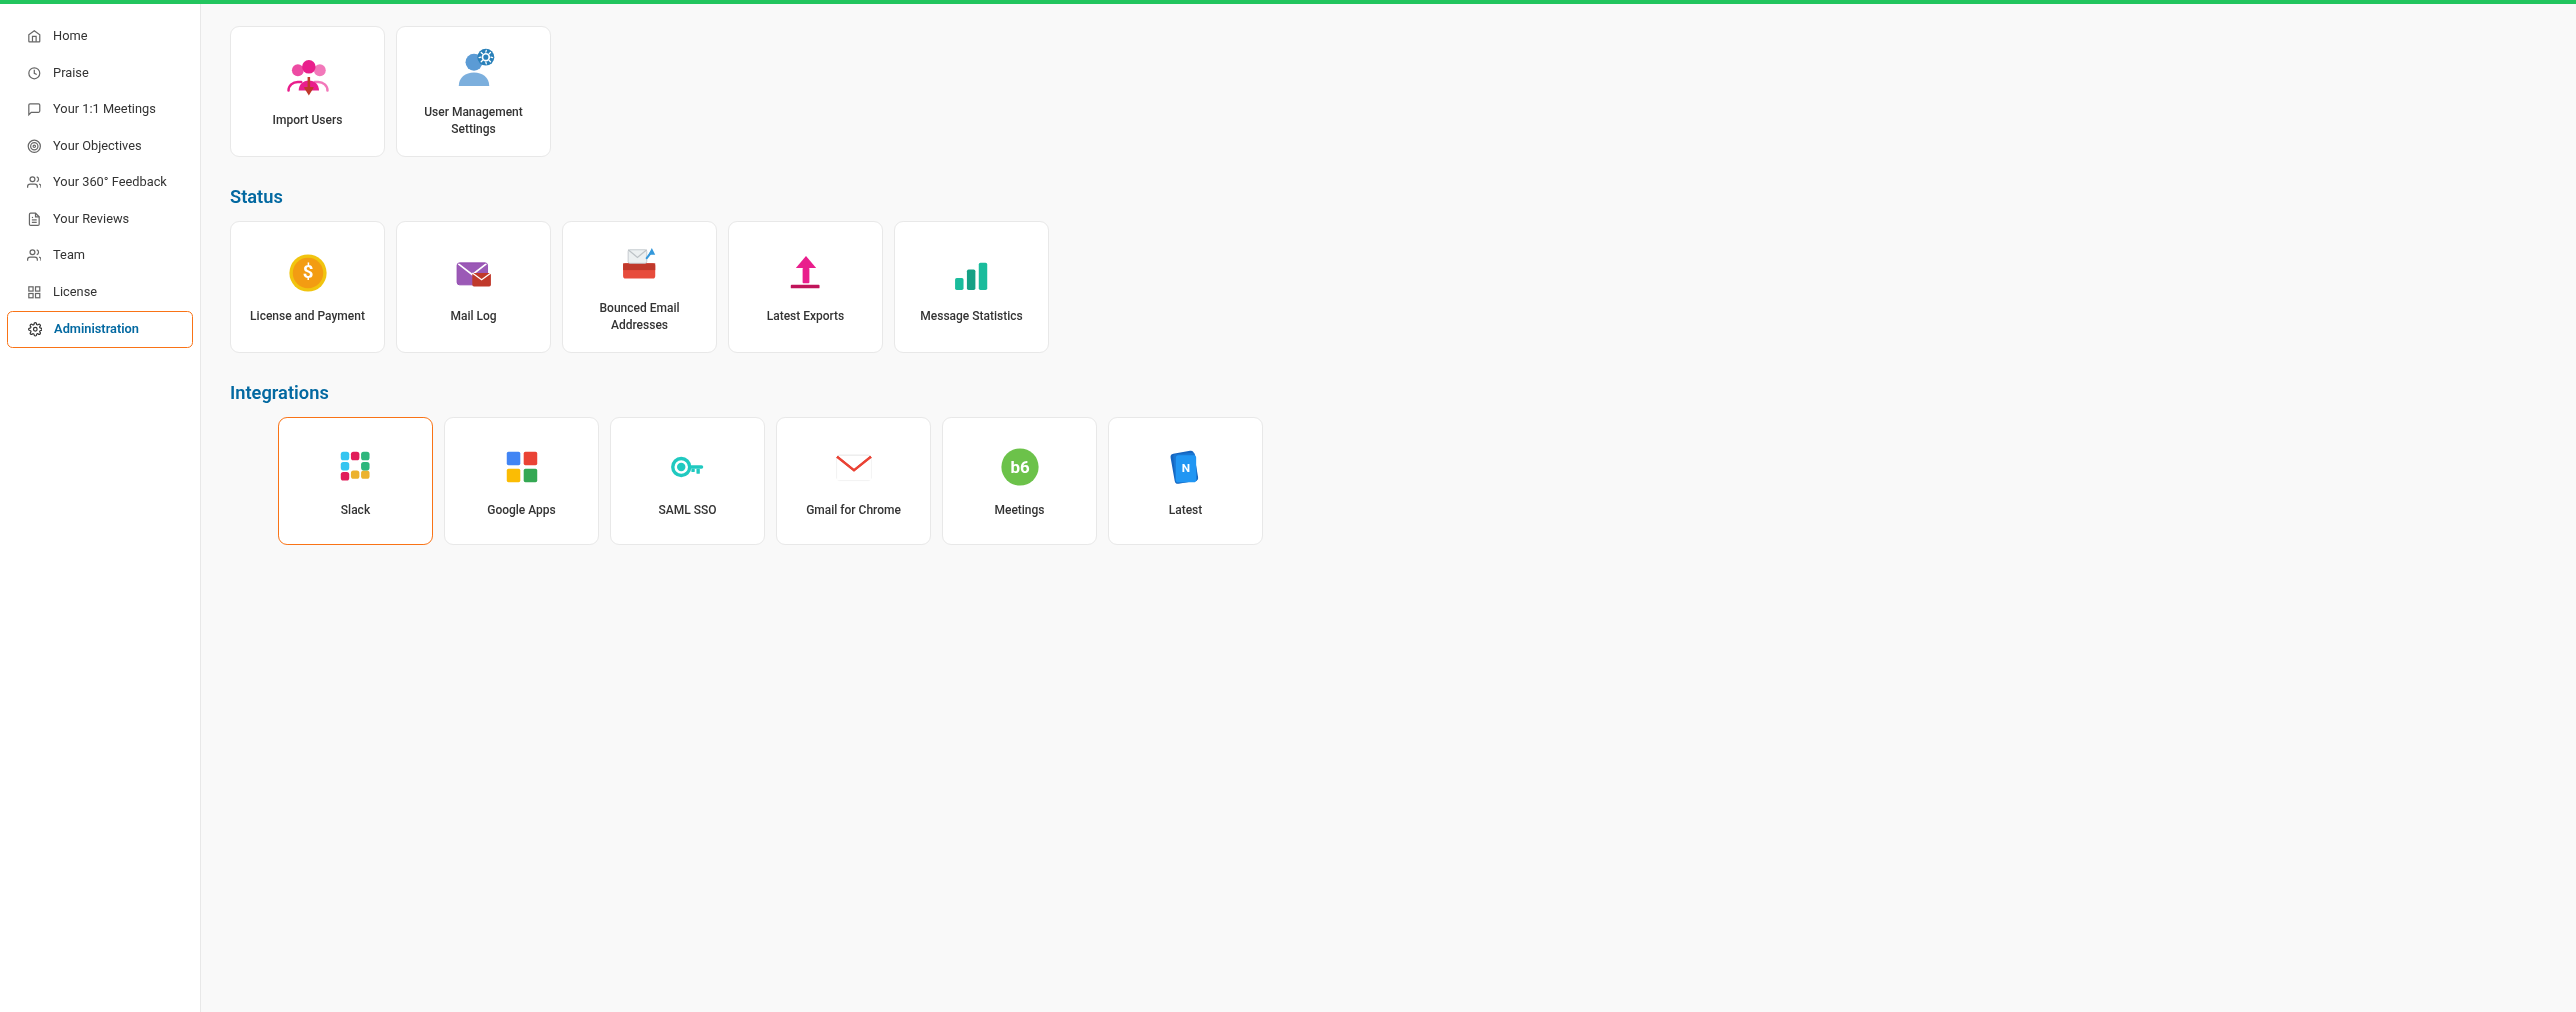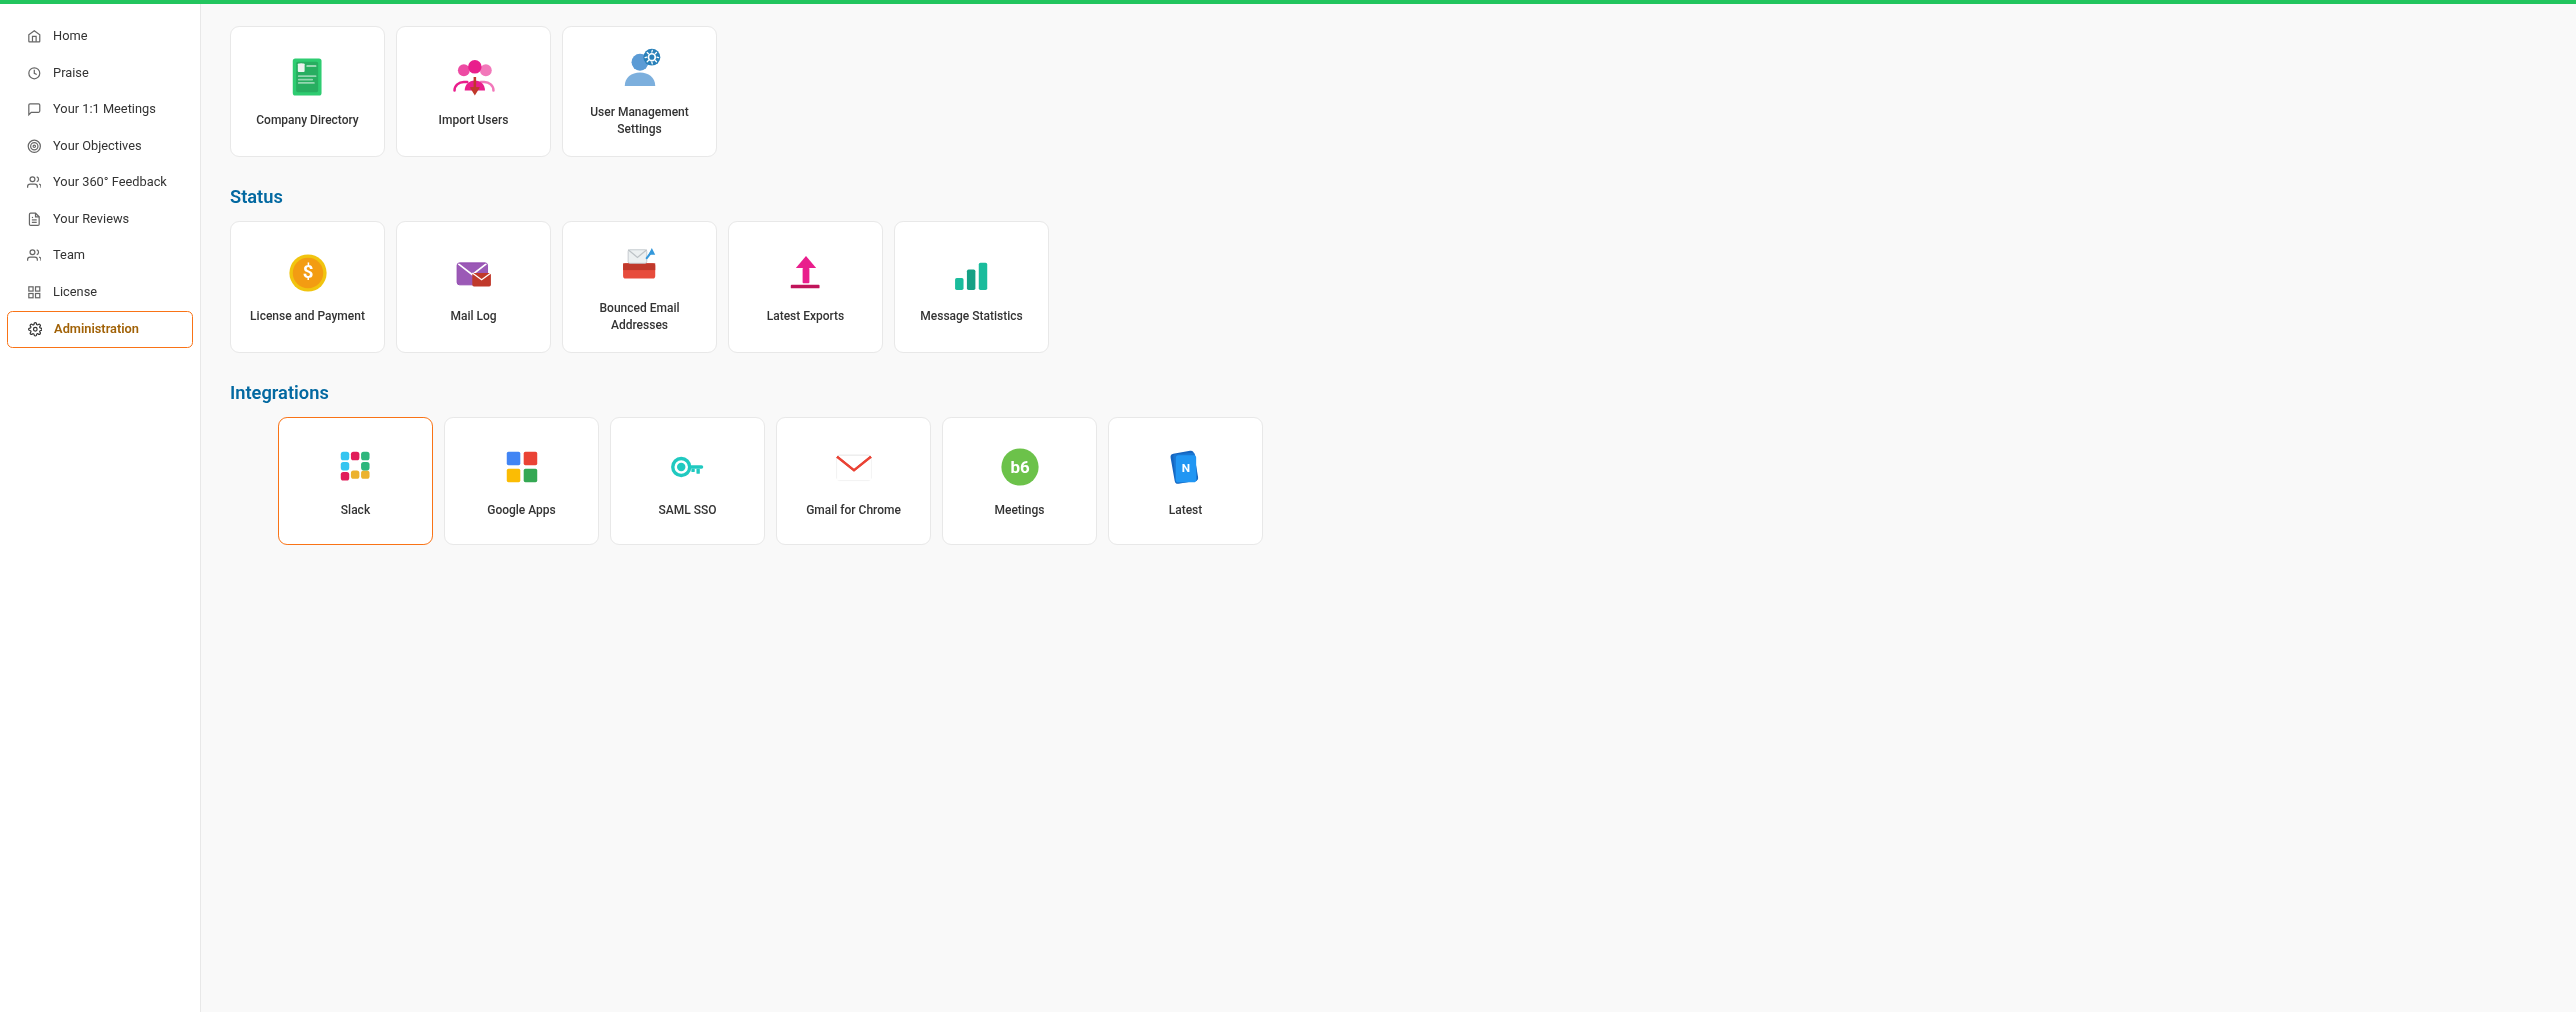--- a/index.html
+++ b/index.html
@@ -31,21 +31,21 @@
       color: #333;
       font-size: 12.8px;
       border-radius: 5.5px;
       margin: 0.9px 7.3px;
       transition: background 0.15s;
     }
     .sidebar-item.active {
       border: 1.8px solid #f97316;
       border-radius: 5.5px;
       font-weight: 600;
-      color: #a16207;
+      color: #0369a1;
     }
     .sidebar-icon {
       width: 16.5px;
       height: 16.5px;
       display: flex;
       align-items: center;
       justify-content: center;
       font-size: 14.6px;
       flex-shrink: 0;
     }
@@ -227,35 +227,20 @@
     </span>
     <span>Administration</span>
   </div>
 
 </aside>
 
 <main class="main" style="margin-top:3.7px;">
 
   <div class="card-grid">
 
-    <div class="card">
-      <div class="card-icon">
-        <svg width="44" height="44" viewBox="0 0 52 52">
-          <rect x="8" y="4" width="34" height="44" rx="3" fill="#2ecc71"></rect>
-          <rect x="12" y="8" width="26" height="36" rx="2" fill="#27ae60"></rect>
-          <rect x="14" y="10" width="8" height="10" rx="1" fill="#fff" opacity="0.9"></rect>
-          <circle cx="18" cy="13" r="3" fill="#f0f0f0"></circle>
-          <rect x="24" y="12" width="12" height="2" rx="1" fill="#fff" opacity="0.7"></rect>
-          <rect x="14" y="24" width="22" height="2" rx="1" fill="#fff" opacity="0.5"></rect>
-          <rect x="14" y="28" width="18" height="2" rx="1" fill="#fff" opacity="0.5"></rect>
-          <rect x="14" y="32" width="20" height="2" rx="1" fill="#fff" opacity="0.5"></rect>
-        </svg>
-      </div>
-      <span class="card-label">Company Directory</span>
-    </div>
 
 
     <div class="card">
       <div class="card-icon">
         <svg width="44" height="44" viewBox="0 0 52 52">
           <circle cx="14" cy="18" r="7" fill="#e91e8c" opacity="0.8"></circle>
           <circle cx="27" cy="14" r="8" fill="#e91e8c"></circle>
           <circle cx="40" cy="18" r="7" fill="#e91e8c" opacity="0.6"></circle>
           <path d="M3 42c0-6 5-10 11-10h4" stroke="#e91e8c" stroke-width="3" fill="none" stroke-linecap="round"></path>
           <path d="M49 42c0-6-5-10-11-10h-4" stroke="#e91e8c" stroke-width="3" fill="none" stroke-linecap="round" opacity="0.6"></path>

